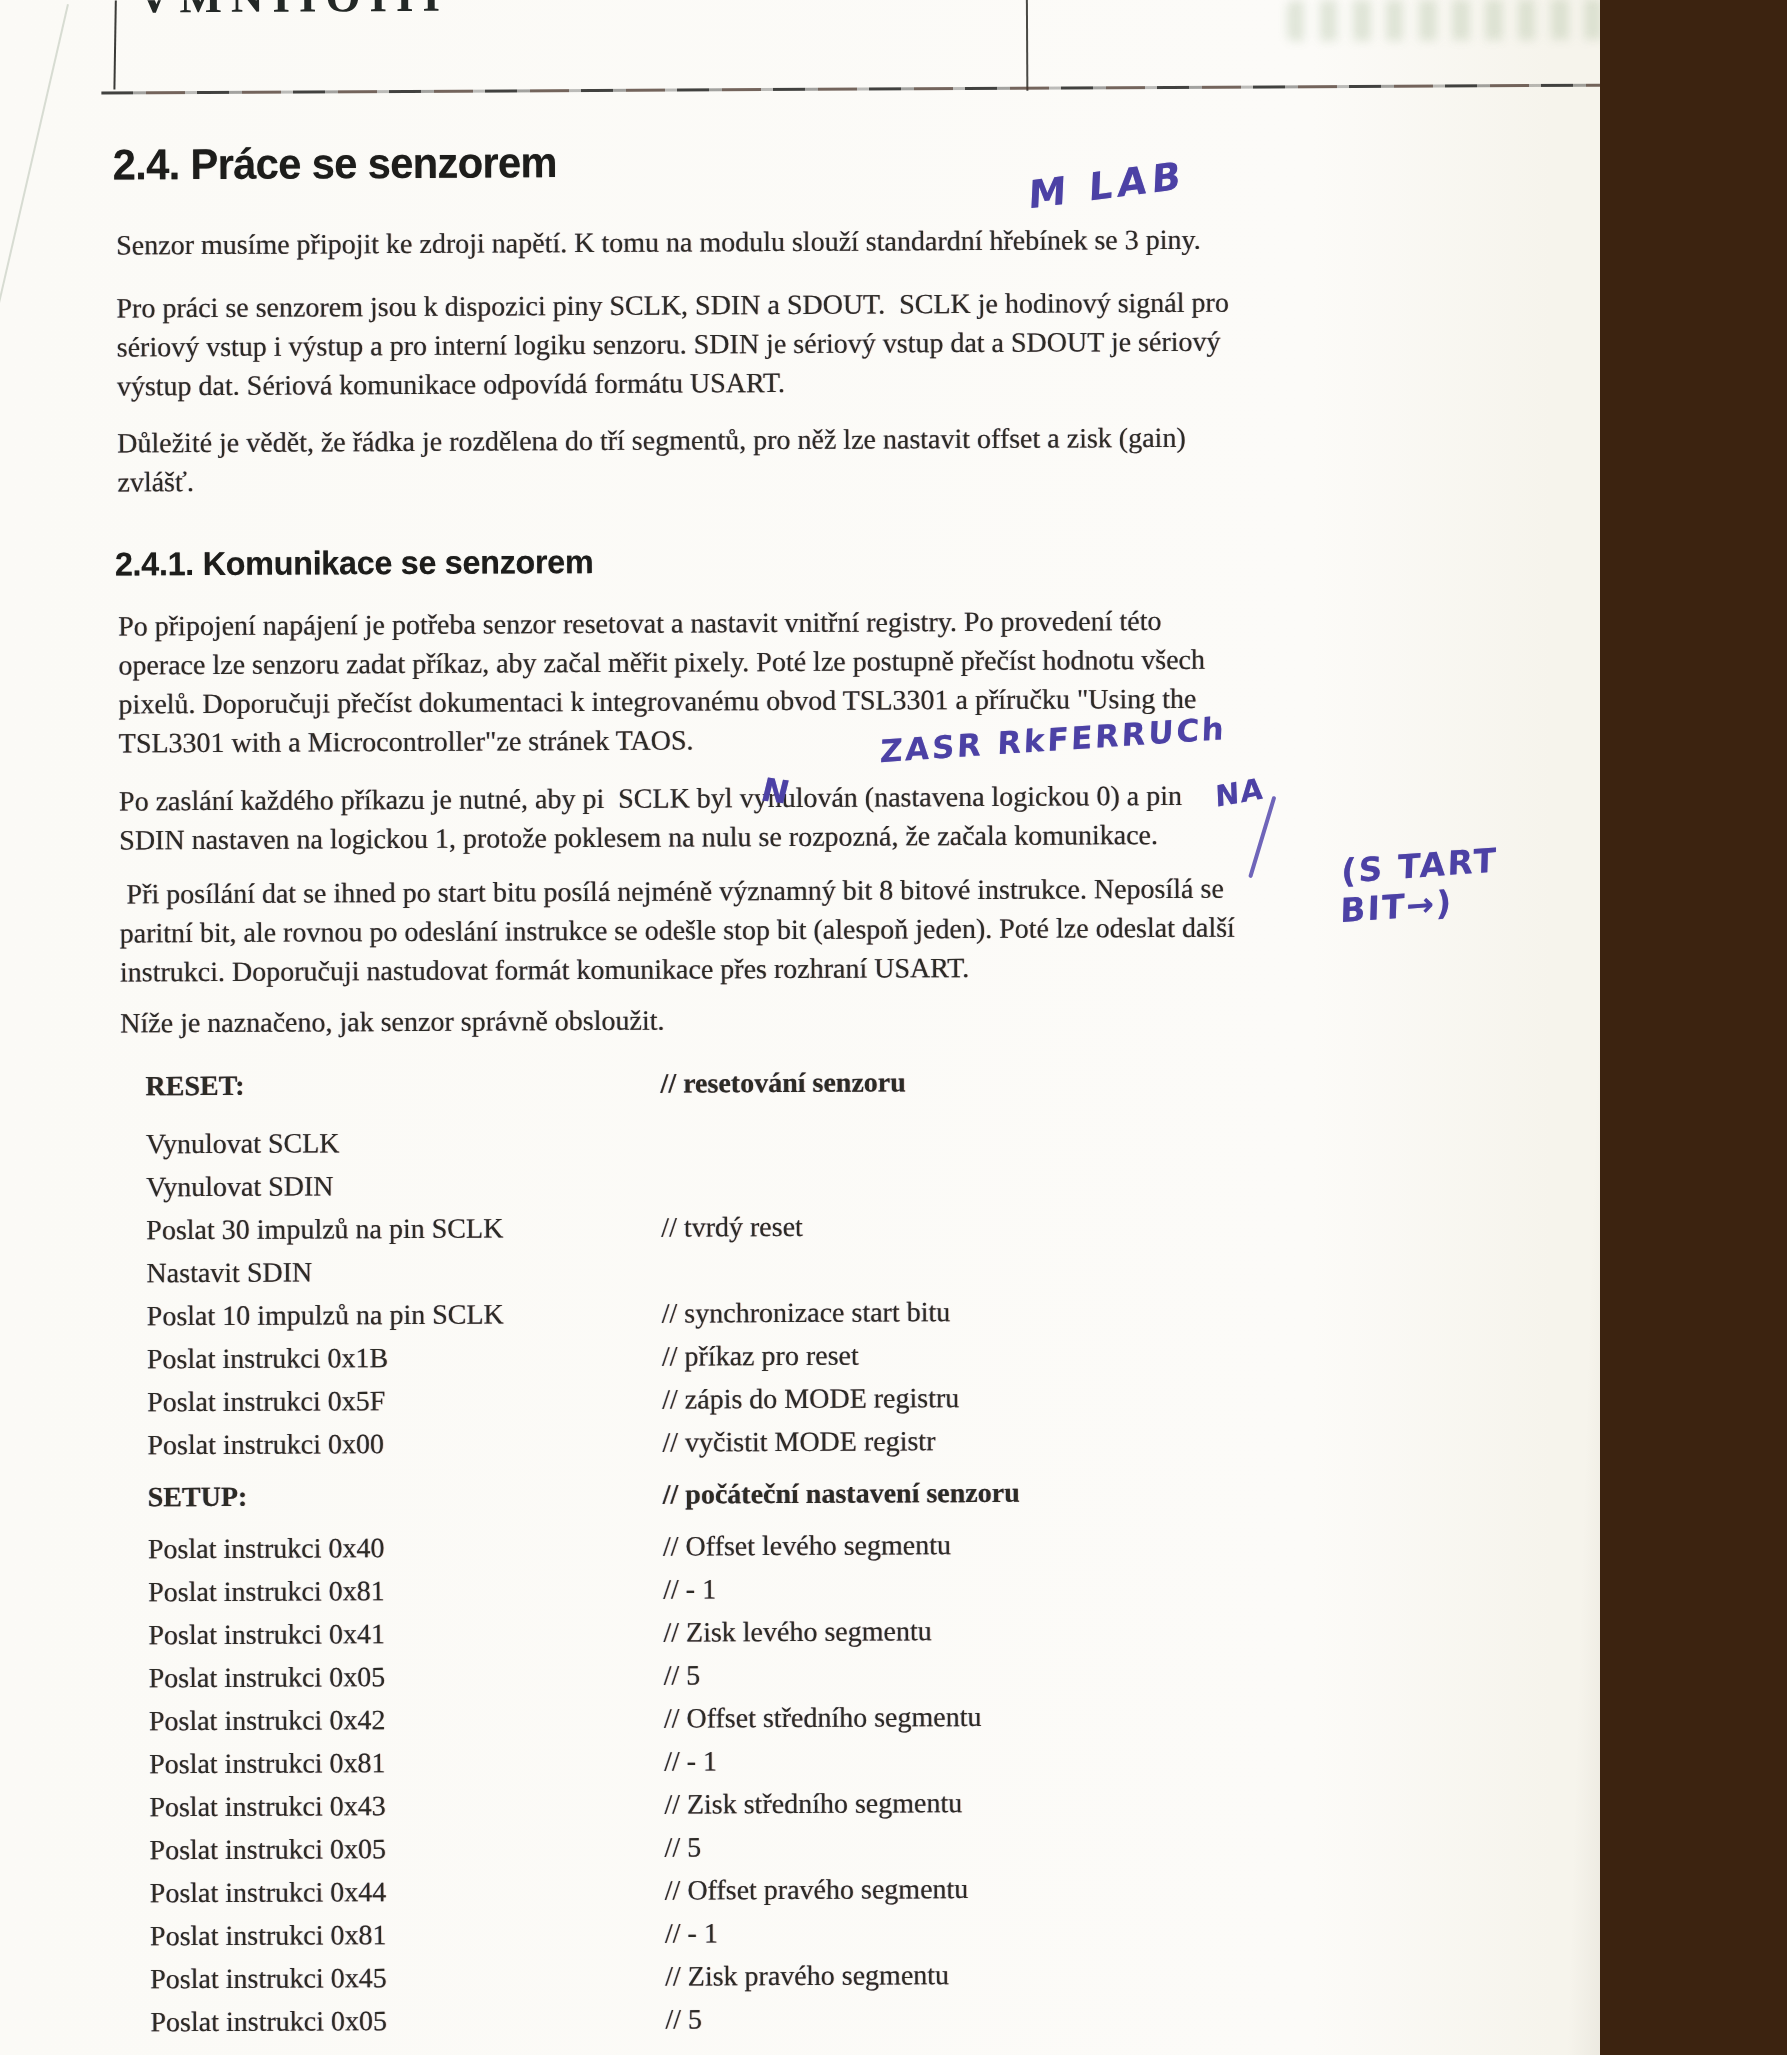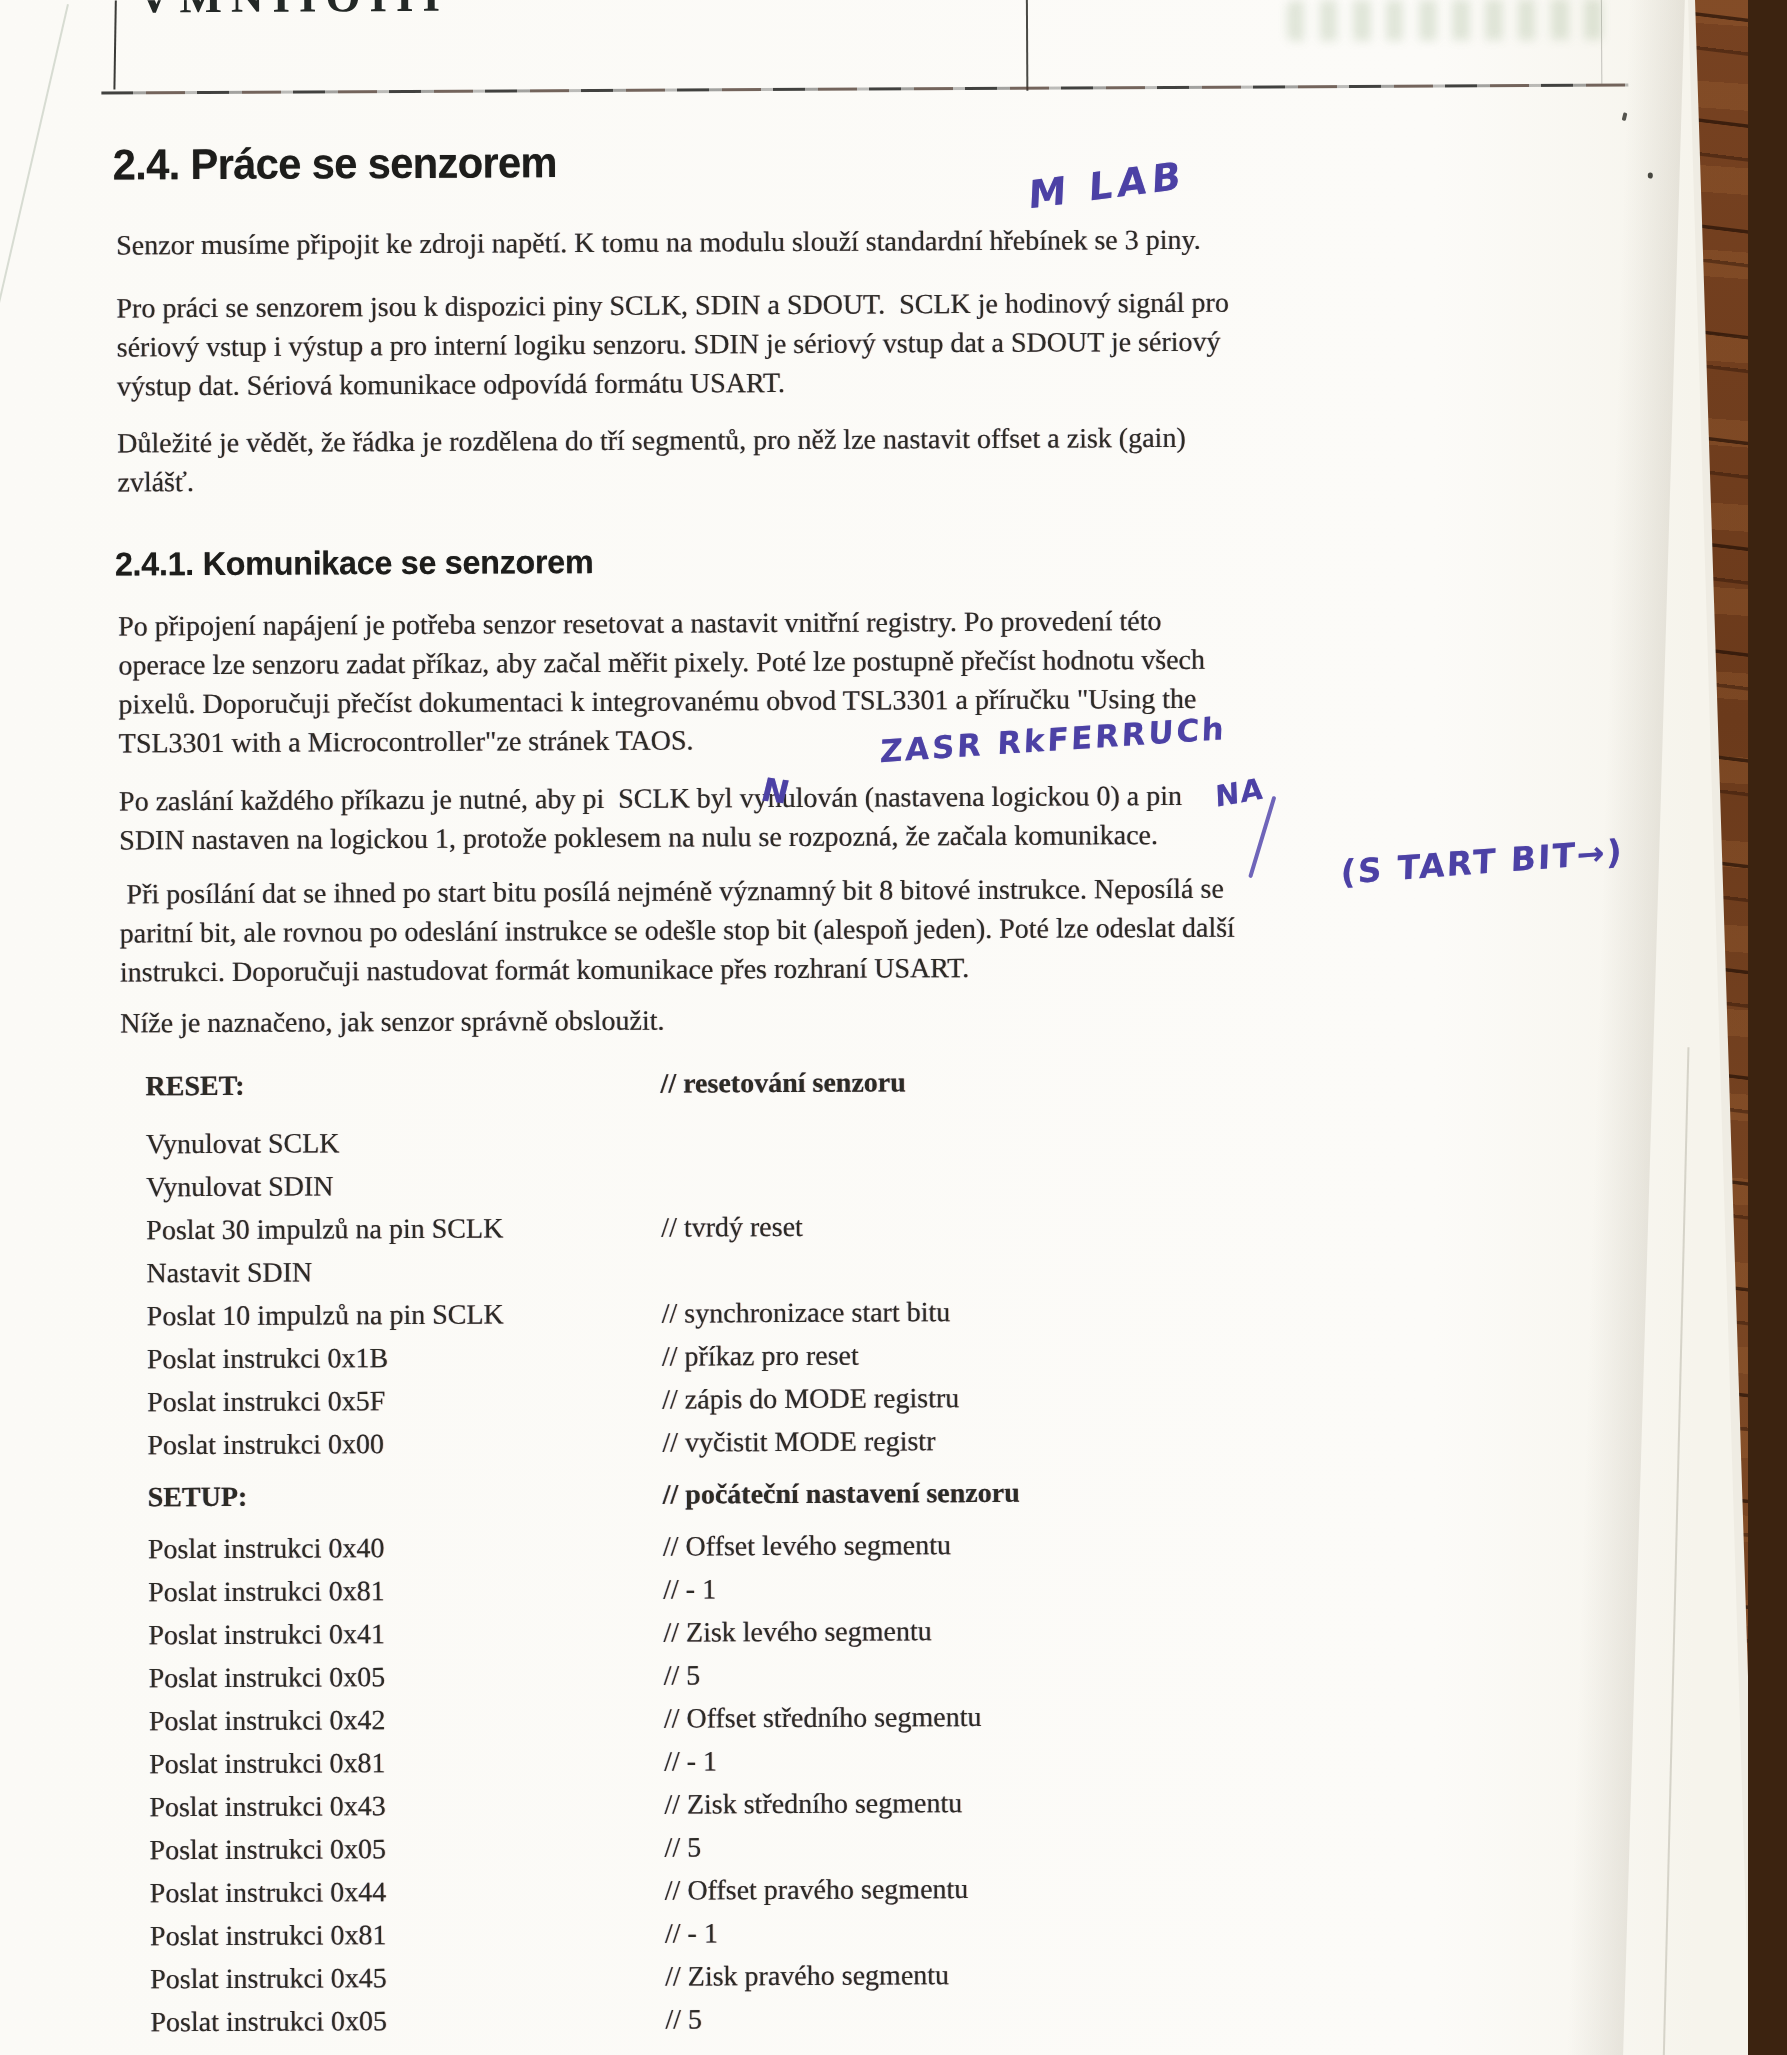--- a/index.html
+++ b/index.html
@@ -1,17 +1,17 @@
 <!DOCTYPE html>
 <html style="font-size:11.2px"><head>
 <meta charset="utf-8">
 <style>
   html,body{margin:0;padding:0;}
   body{width:1788px;height:2056px;overflow:hidden;background:#3c2310;}
-  .stage{position:relative;width:1748px;height:2056px;overflow:hidden;}
+  .stage{position:relative;width:1600px;height:2056px;overflow:hidden;}
 
   
   .wood{position:absolute;inset:0;
     background:
       repeating-linear-gradient(187deg,
         rgba(25,10,3,0) 0 18px, rgba(30,13,4,.65) 19px 21.6px,
         rgba(0,0,0,0) 22.3px 52px, rgba(46,20,7,.45) 52px 55px,
         rgba(0,0,0,0) 56px 105px),
       repeating-linear-gradient(184deg,
         rgba(158,99,52,.30) 0 26.5px, rgba(0,0,0,0) 26.5px 84px),

